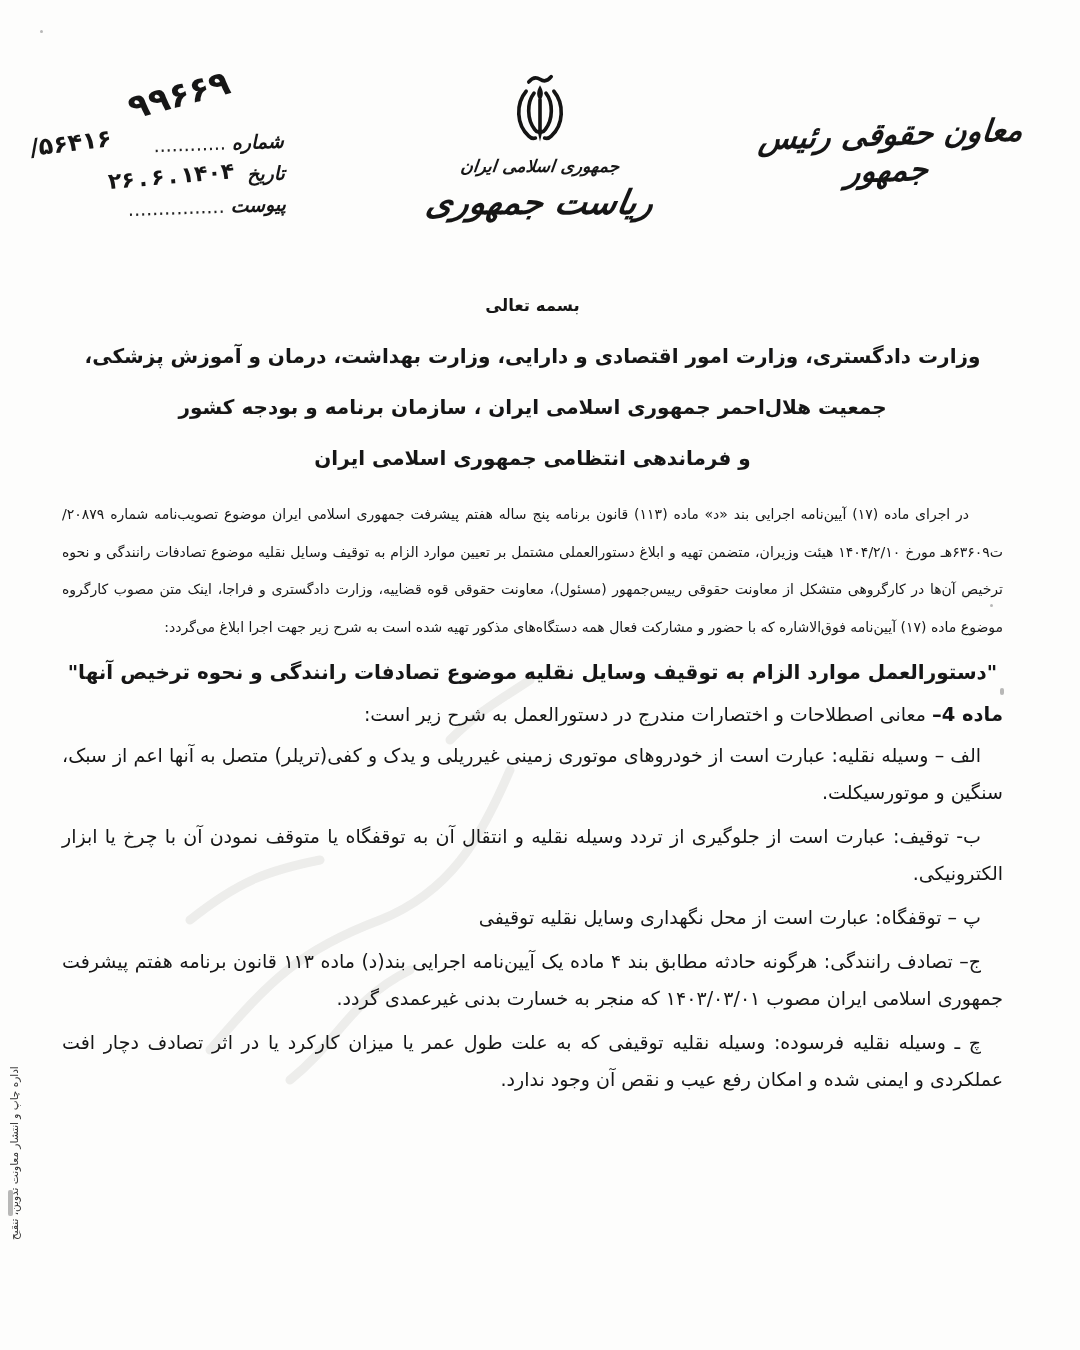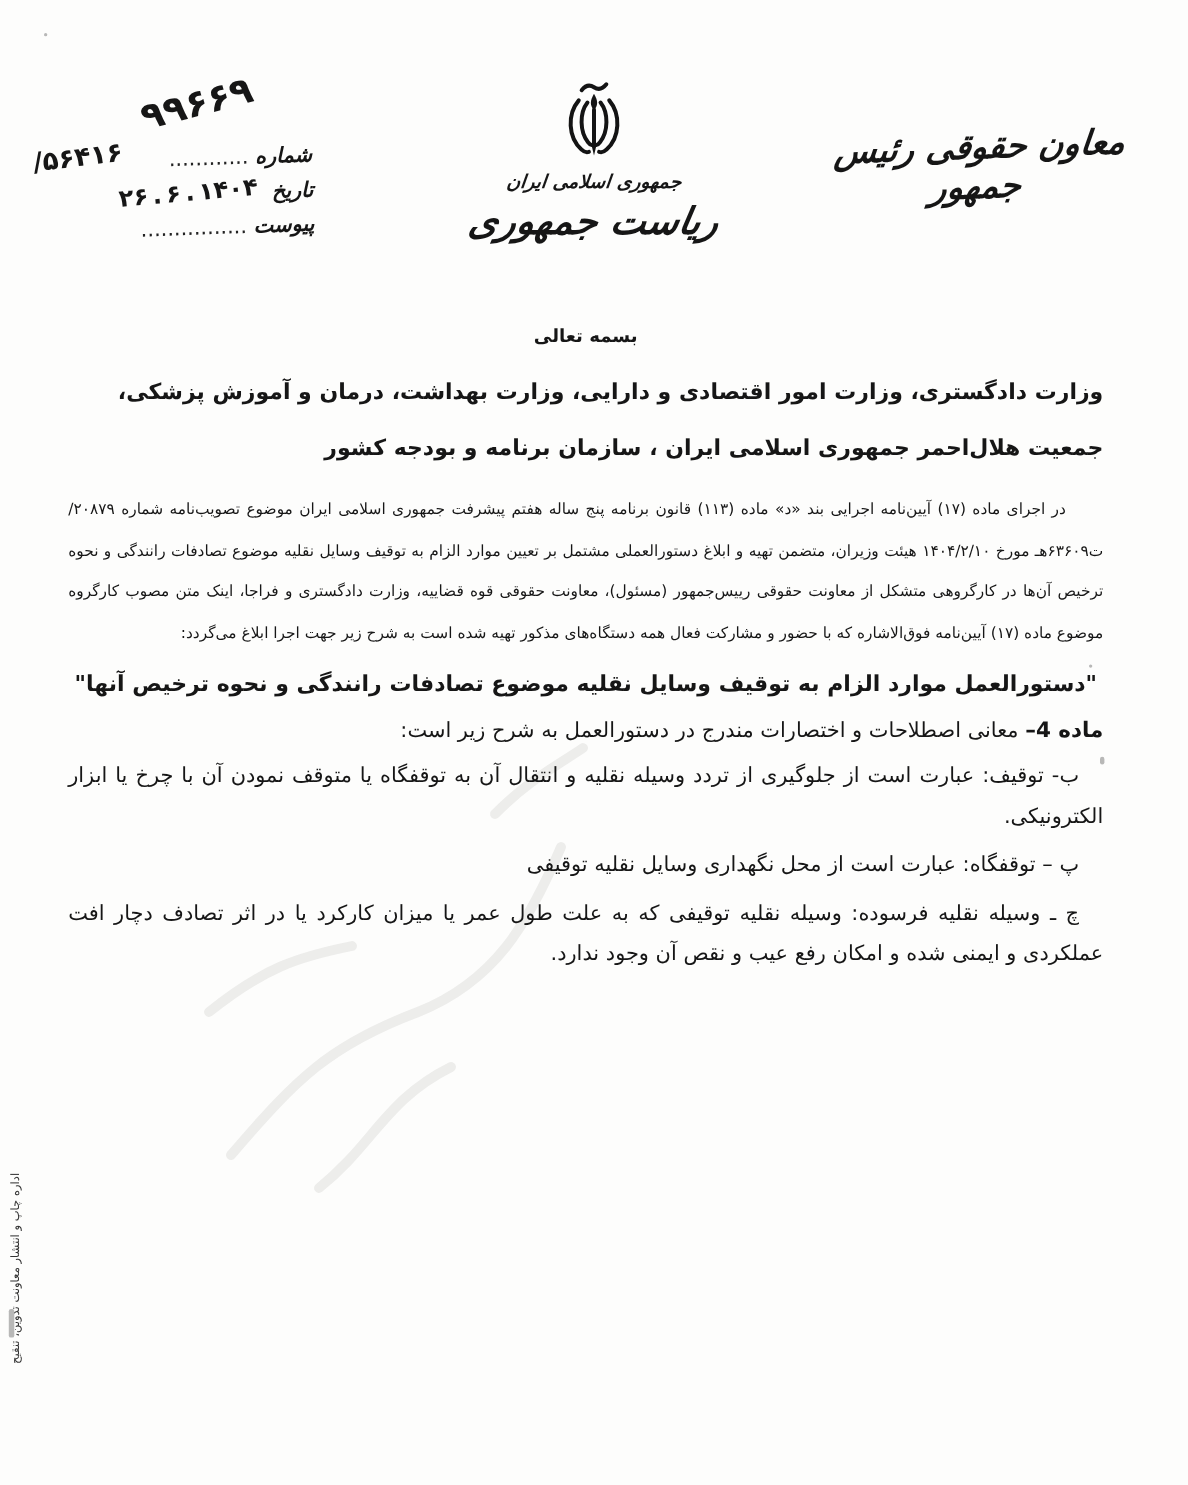--- a/index.html
+++ b/index.html
@@ -45,21 +45,21 @@
   
   .hdr-right{
     position:absolute;top:116px;right:26px;width:330px;
     text-align:center;
     font-size:31px;font-weight:700;font-style:italic;
     transform:rotate(-2deg) skewX(-8deg);
   }
   
   .main{position:absolute;top:296px;right:77px;left:62px;}
   .basmala{text-align:center;font-weight:700;font-size:16.5px;margin-bottom:28px;}
-  .addressees{text-align:right;font-weight:700;font-size:20px;}
+  .addressees{text-align:center;font-weight:700;font-size:20px;}
   .addr-line{margin-bottom:25px;line-height:1.3;}
   .intro{
     font-size:14px;line-height:37.5px;
     text-align:justify;text-indent:34px;
     margin:6px 0 4px;
   }
   .title-quote{
     text-align:center;font-weight:700;font-size:20px;
     line-height:36px;margin:8px 0 6px;
   }
@@ -134,28 +134,31 @@
   </div>
 
   <div class="hdr-right">معاون حقوقی رئیس جمهور</div>
 
   <div class="main">
     <div class="basmala">بسمه تعالی</div>
 
     <div class="addressees">
       <div class="addr-line">وزارت دادگستری، وزارت امور اقتصادی و دارایی، وزارت بهداشت، درمان و آموزش پزشکی،</div>
       <div class="addr-line">جمعیت هلال‌احمر جمهوری اسلامی ایران ، سازمان برنامه و بودجه کشور</div>
+      <div class="addr-line">و فرماندهی انتظامی جمهوری اسلامی ایران</div>
     </div>
 
     <p class="intro">در اجرای ماده (۱۷) آیین‌نامه اجرایی بند «د» ماده (۱۱۳) قانون برنامه پنج ساله هفتم پیشرفت جمهوری اسلامی ایران موضوع تصویب‌نامه شماره ۲۰۸۷۹/ت۶۳۶۰۹هـ مورخ ۱۴۰۴/۲/۱۰ هیئت وزیران، متضمن تهیه و ابلاغ دستورالعملی مشتمل بر تعیین موارد الزام به توقیف وسایل نقلیه موضوع تصادفات رانندگی و نحوه ترخیص آن‌ها در کارگروهی متشکل از معاونت حقوقی رییس‌جمهور (مسئول)، معاونت حقوقی قوه قضاییه، وزارت دادگستری و فراجا، اینک متن مصوب کارگروه موضوع ماده (۱۷) آیین‌نامه فوق‌الاشاره که با حضور و مشارکت فعال همه دستگاه‌های مذکور تهیه شده است به شرح زیر جهت اجرا ابلاغ می‌گردد:</p>
 
     <div class="title-quote">"دستورالعمل موارد الزام به توقیف وسایل نقلیه موضوع تصادفات رانندگی و نحوه ترخیص آنها"</div>
 
     <p class="madeh"><b>ماده 4–</b><span> معانی اصطلاحات و اختصارات مندرج در دستورالعمل به شرح زیر است:</span></p>
 
+    <p class="definition">الف – وسیله نقلیه: عبارت است از خودروهای موتوری زمینی غیرریلی و یدک و کفی(تریلر) متصل به آنها اعم از سبک، سنگین و موتورسیکلت.</p>
     <p class="definition">ب- توقیف: عبارت است از جلوگیری از تردد وسیله نقلیه و انتقال آن به توقفگاه یا متوقف نمودن آن با چرخ یا ابزار الکترونیکی.</p>
     <p class="definition">پ – توقفگاه: عبارت است از محل نگهداری وسایل نقلیه توقیفی</p>
+    <p class="definition">ج– تصادف رانندگی: هرگونه حادثه مطابق بند ۴ ماده یک آیین‌نامه اجرایی بند(د) ماده ۱۱۳ قانون برنامه هفتم پیشرفت جمهوری اسلامی ایران مصوب ۱۴۰۳/۰۳/۰۱ که منجر به خسارت بدنی غیرعمدی گردد.</p>
     <p class="definition">چ ـ وسیله نقلیه فرسوده: وسیله نقلیه توقیفی که به علت طول عمر یا میزان کارکرد یا در اثر تصادف دچار افت عملکردی و ایمنی شده و امکان رفع عیب و نقص آن وجود ندارد.</p>
   </div>
 
   <div class="side-note">اداره چاپ و انتشار معاونت تدوین، تنقیح</div>
 
 </div>
 
 </body></html>

